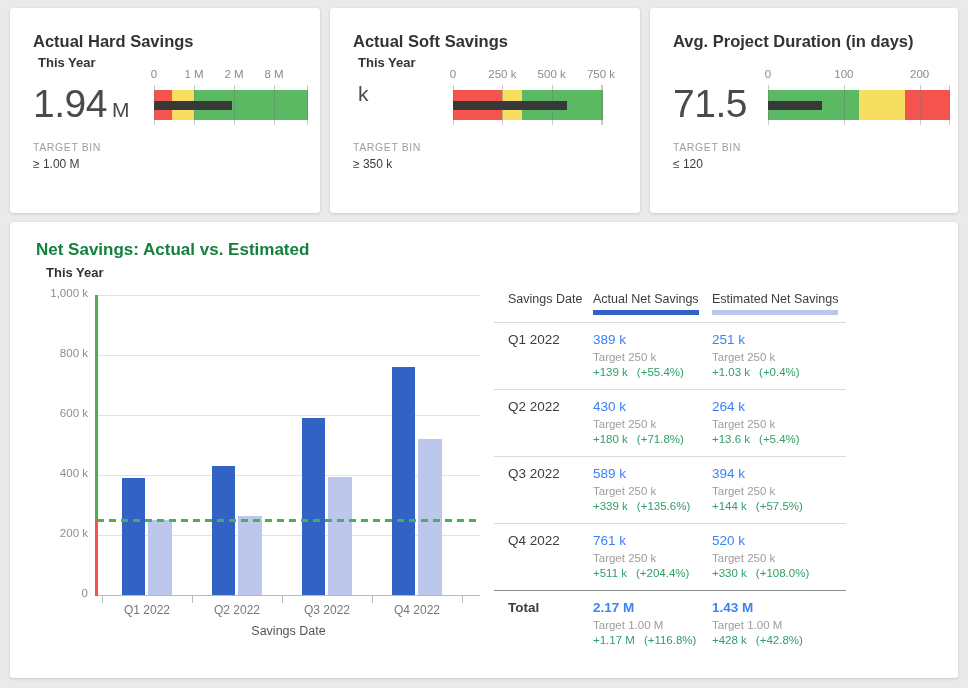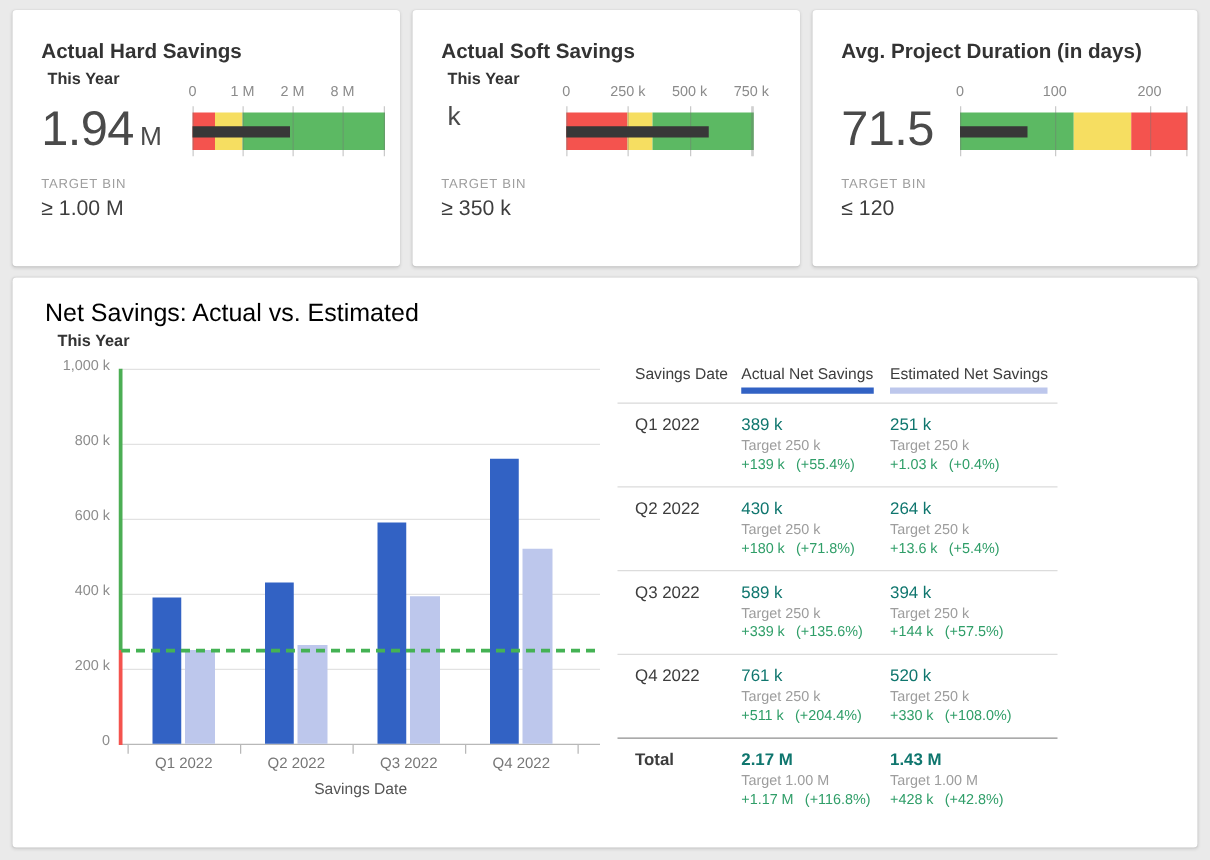--- a/index.html
+++ b/index.html
@@ -24,34 +24,34 @@
     position:absolute; left:28px; top:47px;
     font-size:13px; font-weight:700; color:#333;
   }
   .kpi-value { position:absolute; left:23px; top:74px; display:flex; align-items:baseline; }
   .kpi-num { font-size:39px; color:#4a4a4a; letter-spacing:-0.5px; }
   .kpi-suffix { font-size:21px; color:#4a4a4a; margin-left:5px; }
   .target-label {
     position:absolute; left:23px; top:133px;
     font-size:10.5px; color:#9e9e9e; letter-spacing:0.6px;
   }
-  .target-value { position:absolute; left:23px; top:149px; font-size:17px; color:#3d3d3d; }
+  .target-value { position:absolute; left:23px; top:149px; font-size:12px; color:#3d3d3d; }
 
   
   .bullet { position:absolute; top:60px; height:56px; }
   .b-range { position:absolute; top:22px; height:30px; }
   .b-tick { position:absolute; top:17px; height:40px; width:1px; background:rgba(115,115,115,0.38); }
   .b-ticklabel {
     position:absolute; top:0; transform:translateX(-50%);
     font-size:11.5px; color:#8b8b8b; white-space:nowrap;
   }
   .b-measure { position:absolute; top:32.5px; height:9px; }
 
   
-  .main-title { position:absolute; left:26px; top:18px; font-size:20px; font-weight:400; color:#000000; }
+  .main-title { position:absolute; left:26px; top:18px; font-size:17px; font-weight:700; color:#15803d; }
   .main-subtitle { position:absolute; left:36px; top:43px; font-size:13px; font-weight:700; color:#333; }
   #plot { position:absolute; inset:0; }
   .gridline { position:absolute; height:1px; background:#e2e2e2; }
   .baseline { position:absolute; height:1px; background:#b8b8b8; }
   .ylabel { position:absolute; width:78px; text-align:right; font-size:11.5px; color:#8d8d8d; }
   .xtickmark { position:absolute; width:1px; height:7px; background:#b8b8b8; }
   .xlabel { position:absolute; text-align:center; font-size:12px; color:#767676; }
   .axis-seg { position:absolute; width:3px; }
   .bar { position:absolute; }
   .target-dash { position:absolute; height:3px; }
@@ -67,21 +67,21 @@
   .th { font-size:12.5px; color:#3d3d3d; }
   .th-date { padding-left:14px; }
   .th-inner { display:inline-block; }
   .th-text { display:block; padding-bottom:4px; white-space:nowrap; }
   .chip { display:block; height:5px; }
   .trow { border-bottom:1px solid #dcdcdc; padding:9px 0 11px 0; }
   .trow.pre-total { border-bottom-color:#8f8f8f; }
   .trow.total { border-bottom:none; }
   .tlabel { padding-left:14px; font-size:13.5px; color:#3d3d3d; }
   .trow.total .tlabel { font-weight:700; }
-  .tval { font-size:13.5px; color:#0f766e; }
+  .tval { font-size:13.5px; color:#3b82f6; }
   .trow.total .tval { font-weight:700; }
   .ttarget { font-size:11.5px; color:#9d9d9d; margin-top:4px; }
   .tvar { font-size:11.5px; margin-top:3px; }
   .tvar .pct { margin-left:9px; }
 </style>
 </head>
 <body>
 
 <div class="card" style="left:10px;top:8px;width:310px;height:205px;">
   <div class="accent"></div>

